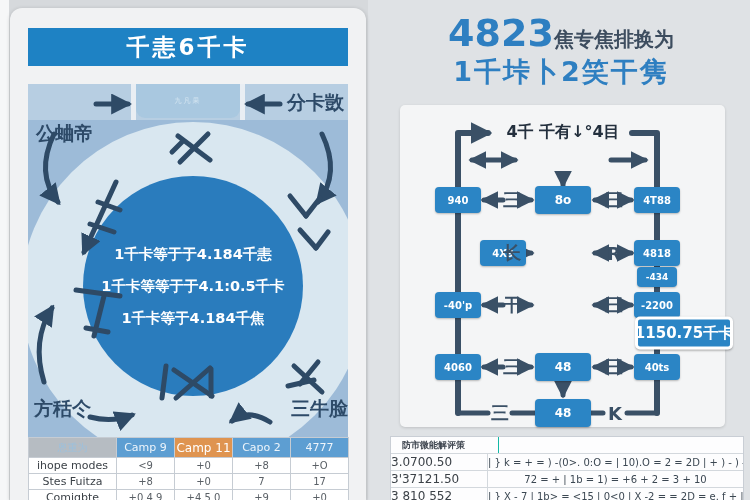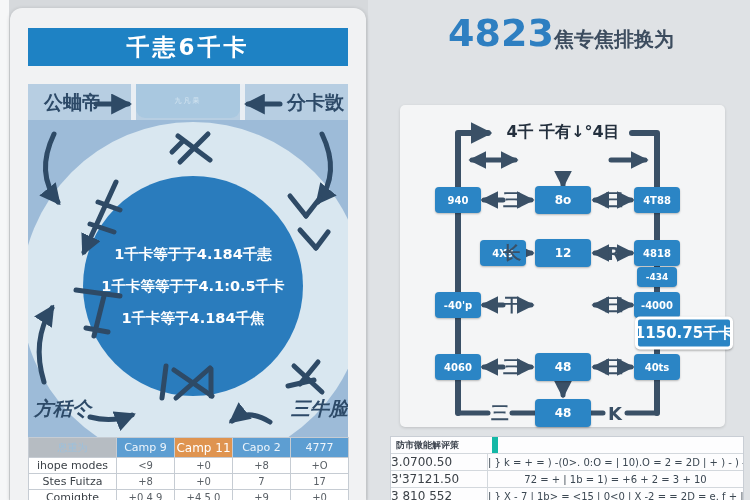--- a/index.html
+++ b/index.html
@@ -19,21 +19,21 @@
   .tab{left:108px;top:0;width:104px;height:34px;background:#a9c8e0;border-radius:0 0 9px 9px;
        display:flex;align-items:center;justify-content:center;}
   .tab span{font-size:7px;color:#d4e5f1;letter-spacing:2px;}
   .toplabel{top:6px;font-size:19px;font-weight:bold;color:#2d4a68;white-space:nowrap;}
   .ring{left:-7px;top:38px;width:344px;height:344px;border-radius:50%;background:#d9e7f0;}
   .inner{left:55px;top:92px;width:220px;height:220px;border-radius:50%;background:#2a7cbd;
          display:flex;flex-direction:column;align-items:center;justify-content:center;gap:13px;
          color:#fff;font-weight:bold;font-size:14.5px;text-align:center;z-index:2;}
   .inner div{white-space:nowrap;}
   .deco{left:0;top:0;z-index:3;pointer-events:none;}
-  .botlabel{top:312px;font-size:19px;font-weight:bold;color:#2d4a68;z-index:4;white-space:nowrap;font-style:italic;}
+  .botlabel{top:312px;font-size:19px;font-weight:bold;color:#2d4a68;z-index:4;white-space:nowrap;}
   .ltable{position:absolute;left:18px;top:429px;width:320px;border-collapse:collapse;
           table-layout:fixed;background:#fff;}
   .ltable td,.ltable th{border:1px solid #c6ccd3;text-align:center;padding:0;overflow:hidden;
           white-space:nowrap;font-weight:normal;}
   .ltable th{height:19px;}
   .ltable td{height:15px;font-size:10px;color:#5a6066;margin-left:48px;}
   .h0{background:#b6bcc2;color:#9cc0dd;font-size:10px;font-weight:bold;}
   .hblue{background:#5d9ed2;color:#eef5fb;font-size:11px;font-weight:bold;}
   .horange{background:#df9450;color:#fff;font-size:12px;font-weight:bold;margin-left:33px;}
   .rowlab{font-size:11px !important;color:#3c4248 !important;}
@@ -53,22 +53,22 @@
   .md{width:56px;height:28px;font-size:12px;}
   .tiny{width:40px;height:20px;font-size:9px;}
   .topbox{width:96px;height:26px;font-size:13px;}
   .result{width:92px;height:27px;font-size:15px;border:3px solid #fff;border-radius:5px;}
   .ftitle{position:absolute;left:97px;top:17px;width:132px;height:22px;text-align:center;
           font-size:16px;font-weight:bold;color:#232f3d;z-index:2;white-space:nowrap;}
   .glyph{position:absolute;transform:translate(-50%,-50%);font-size:18px;font-weight:bold;
          color:#3a5066;z-index:2;}
   .eqwrap{left:390px;top:436px;width:352px;background:#fdfdfe;border:1px solid #c9ced5;}
   .eqhead{height:16px;display:flex;align-items:center;}
-  .eqhead .hl{width:96px;border-right:6px solid #14b8a6;font-size:9px;font-weight:bold;
-              color:#3f4650;padding-left:5px;height:100%;display:flex;align-items:center;}
+  .eqhead .hl{width:96px;border-right:1px solid #14b8a6;font-size:9px;font-weight:bold;
+              color:#3f4650;padding-left:11px;height:100%;display:flex;align-items:center;}
   .eqrow{height:16px;display:flex;border-top:1px solid #d3d8dd;align-items:center;}
   .eqrow .lab{width:96px;border-right:1px solid #d3d8dd;font-size:12px;color:#3b4147;
               height:100%;display:flex;align-items:center;white-space:nowrap;}
   .eqrow .expr{flex:1;font-size:10px;color:#3b4752;text-align:center;white-space:nowrap;
                overflow:hidden;}
 </style>
 </head>
 <body>
 
 <div class="abs left-sliver"></div>
@@ -77,21 +77,21 @@
 <div class="abs left-card">
   <div class="abs left-header">千恚6千卡</div>
 
   <div class="abs diagram">
     <div class="abs strip"></div>
     <div class="abs gap" style="left:103px;"></div>
     <div class="abs gap" style="left:212px;"></div>
     <div class="abs tab">
       <span>九凡果</span>
     </div>
-    <div class="abs toplabel" style="left:16px;">公蛐帝</div>
+    <div class="abs toplabel" style="left:8px;margin-top:31px;">公蛐帝</div>
     <div class="abs toplabel" style="right:4px;">分卡敳</div>
 
     <div class="abs ring"></div>
     <div class="abs inner">
       <div>1千卡等于于4.184千恚</div>
       <div>1千卡等等于于4.1:0.5千卡</div>
       <div>1千卡等于4.184千焦</div>
     </div>
 
     <svg class="abs deco" width="320" height="356" viewBox="0 0 320 356">
@@ -176,20 +176,21 @@
     </tr>
 
   </tbody>
     </table>
 </div>
 
 <div class="abs rtitle">
   <div>
     <span class="num">4823</span><span class="tail">焦专焦排换为</span>
   </div>
+  <div class="l2">1千垰卜2笑干隽</div>
 </div>
 
 <div class="abs flow-card">
   <svg class="abs frame" width="325" height="322" viewBox="0 0 325 322">
     <defs>
       <marker id="ah2" viewBox="0 0 10 10" refX="8" refY="5" markerWidth="3.6" markerHeight="3.6" orient="auto-start-reverse">
           <path d="M0,0 L10,5 L0,10 z" fill="#3a5066"></path>
         </marker>
     </defs>
     <g stroke="#3a5066" stroke-width="6" fill="none" stroke-linecap="round" stroke-linejoin="round">
@@ -225,28 +226,27 @@
   </svg>
 
   <div class="ftitle">4千 千有↓°4目</div>
 
   <div class="fbox sm" style="left:58px;top:95px;">940</div>
   <div class="fbox sm" style="left:58px;top:148px;margin-left:45px;">4X9</div>
   <div class="fbox sm" style="left:58px;top:200px;">-40'p</div>
   <div class="fbox sm" style="left:58px;top:262px;">4060</div>
 
   <div class="fbox md" style="left:163px;top:95px;">8o</div>
-  <div class="fbox md" style="left:163px;top:148px;">12</div>
   <div class="fbox md" style="left:163px;top:262px;">48</div>
   <div class="fbox md" style="left:163px;top:308px;">48</div>
 
   <div class="fbox sm" style="left:257px;top:95px;">4T88</div>
   <div class="fbox sm" style="left:257px;top:148px;">4818</div>
   <div class="fbox tiny" style="left:257px;top:172px;">-434</div>
-  <div class="fbox sm" style="left:257px;top:200px;">-4000</div>
+  <div class="fbox sm" style="left:257px;top:200px;">-2200</div>
   <div class="fbox sm" style="left:257px;top:262px;">40ts</div>
 
   <div class="fbox result" style="left:284px;top:228px;">1150.75千卡</div>
 
   <span class="glyph" style="left:112px;top:95px;">三</span>
   <span class="glyph" style="left:214px;top:95px;">三</span>
   <span class="glyph" style="left:112px;top:148px;">长</span>
   <span class="glyph" style="left:214px;top:148px;">R</span>
   <span class="glyph" style="left:112px;top:200px;">干</span>
   <span class="glyph" style="left:214px;top:200px;">三</span>

